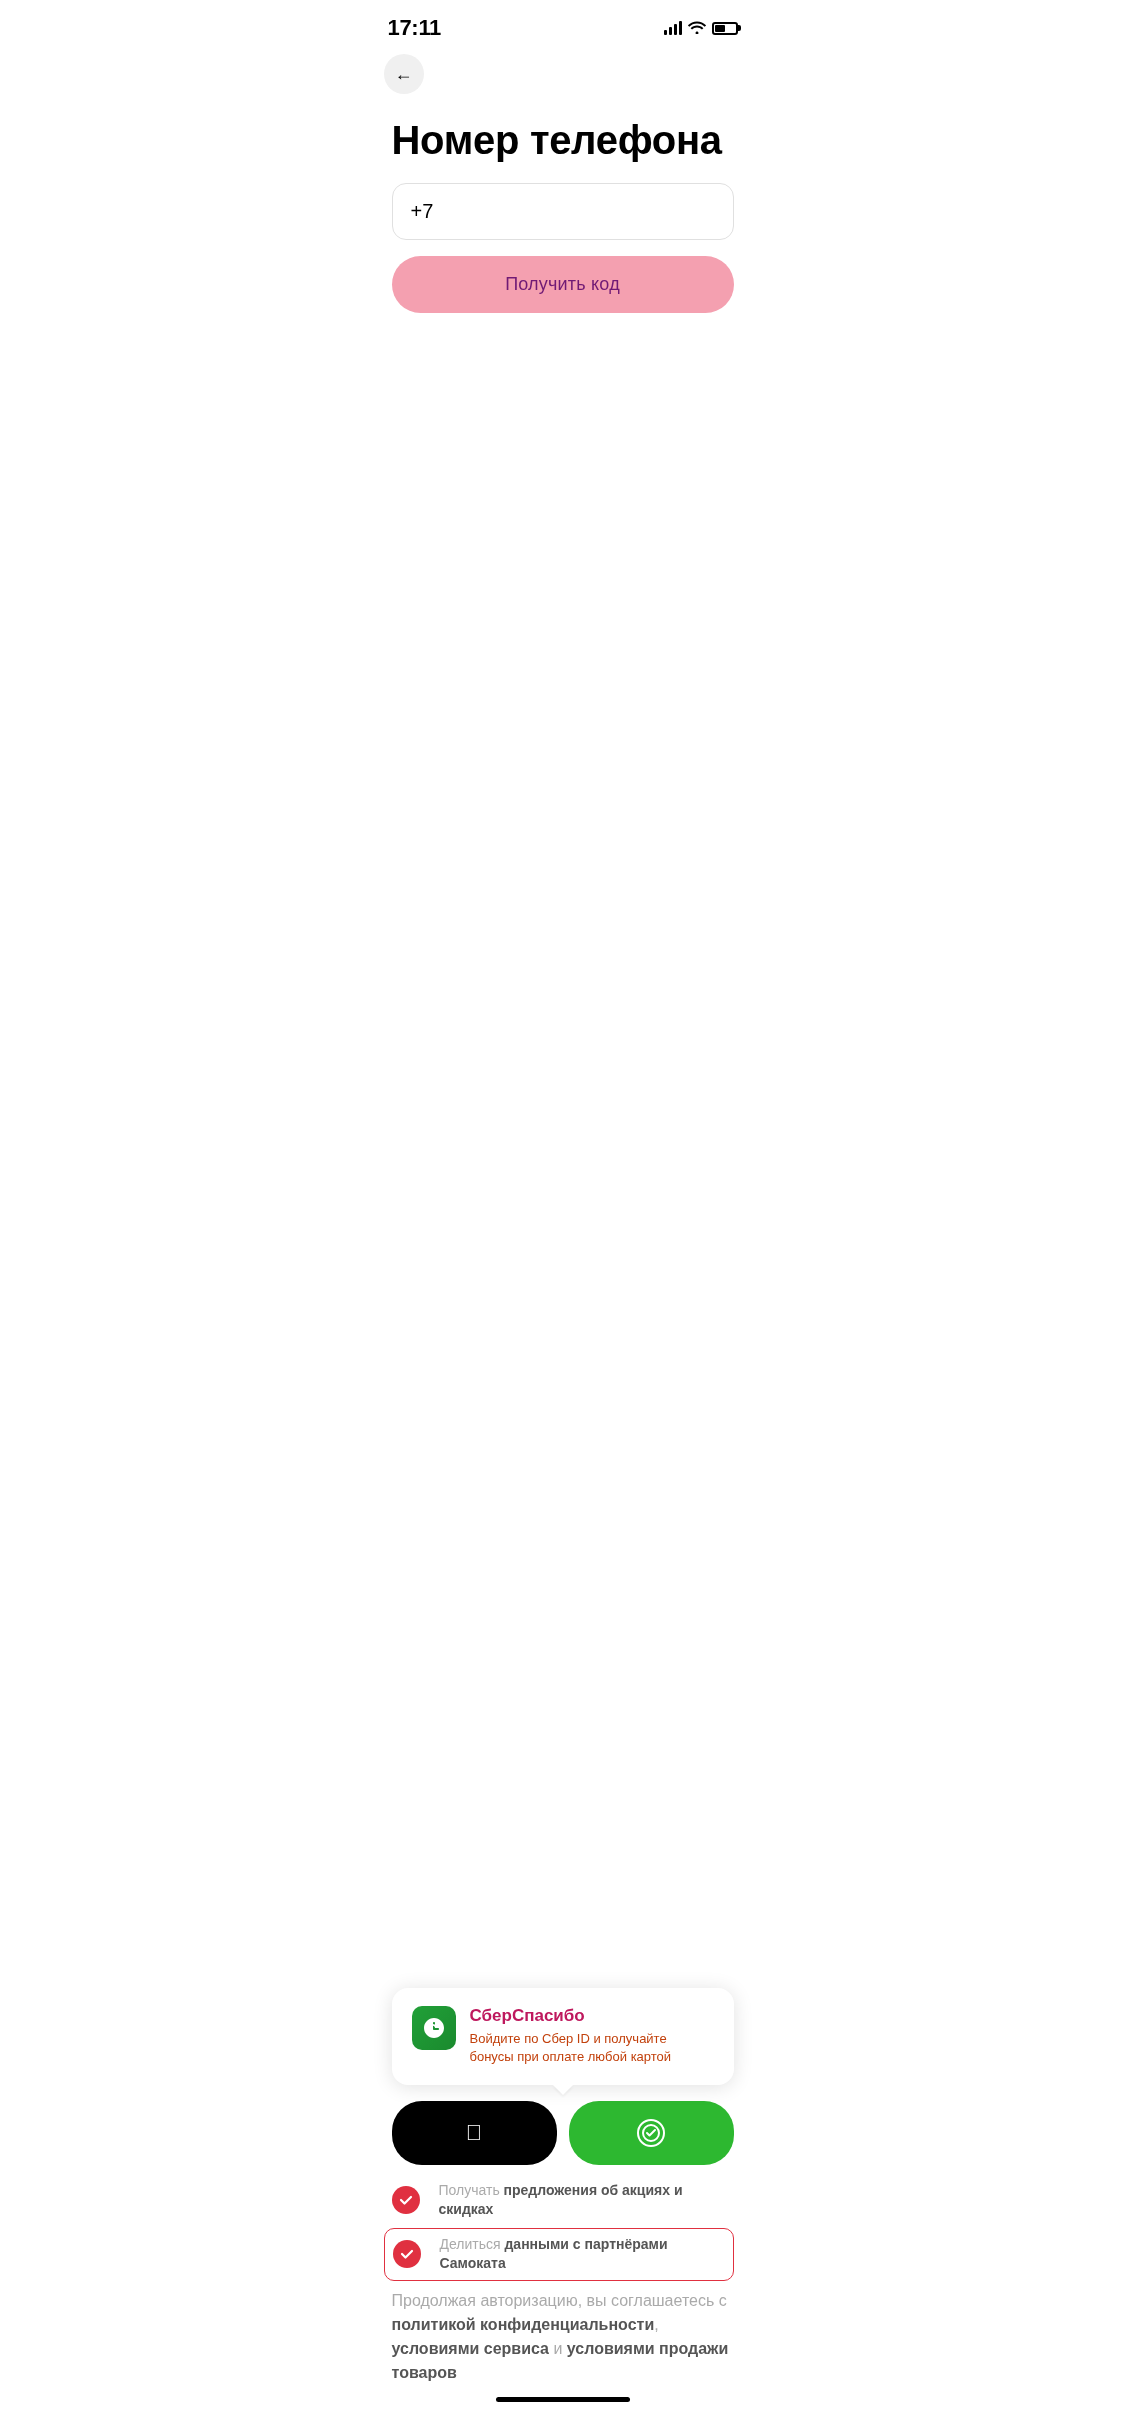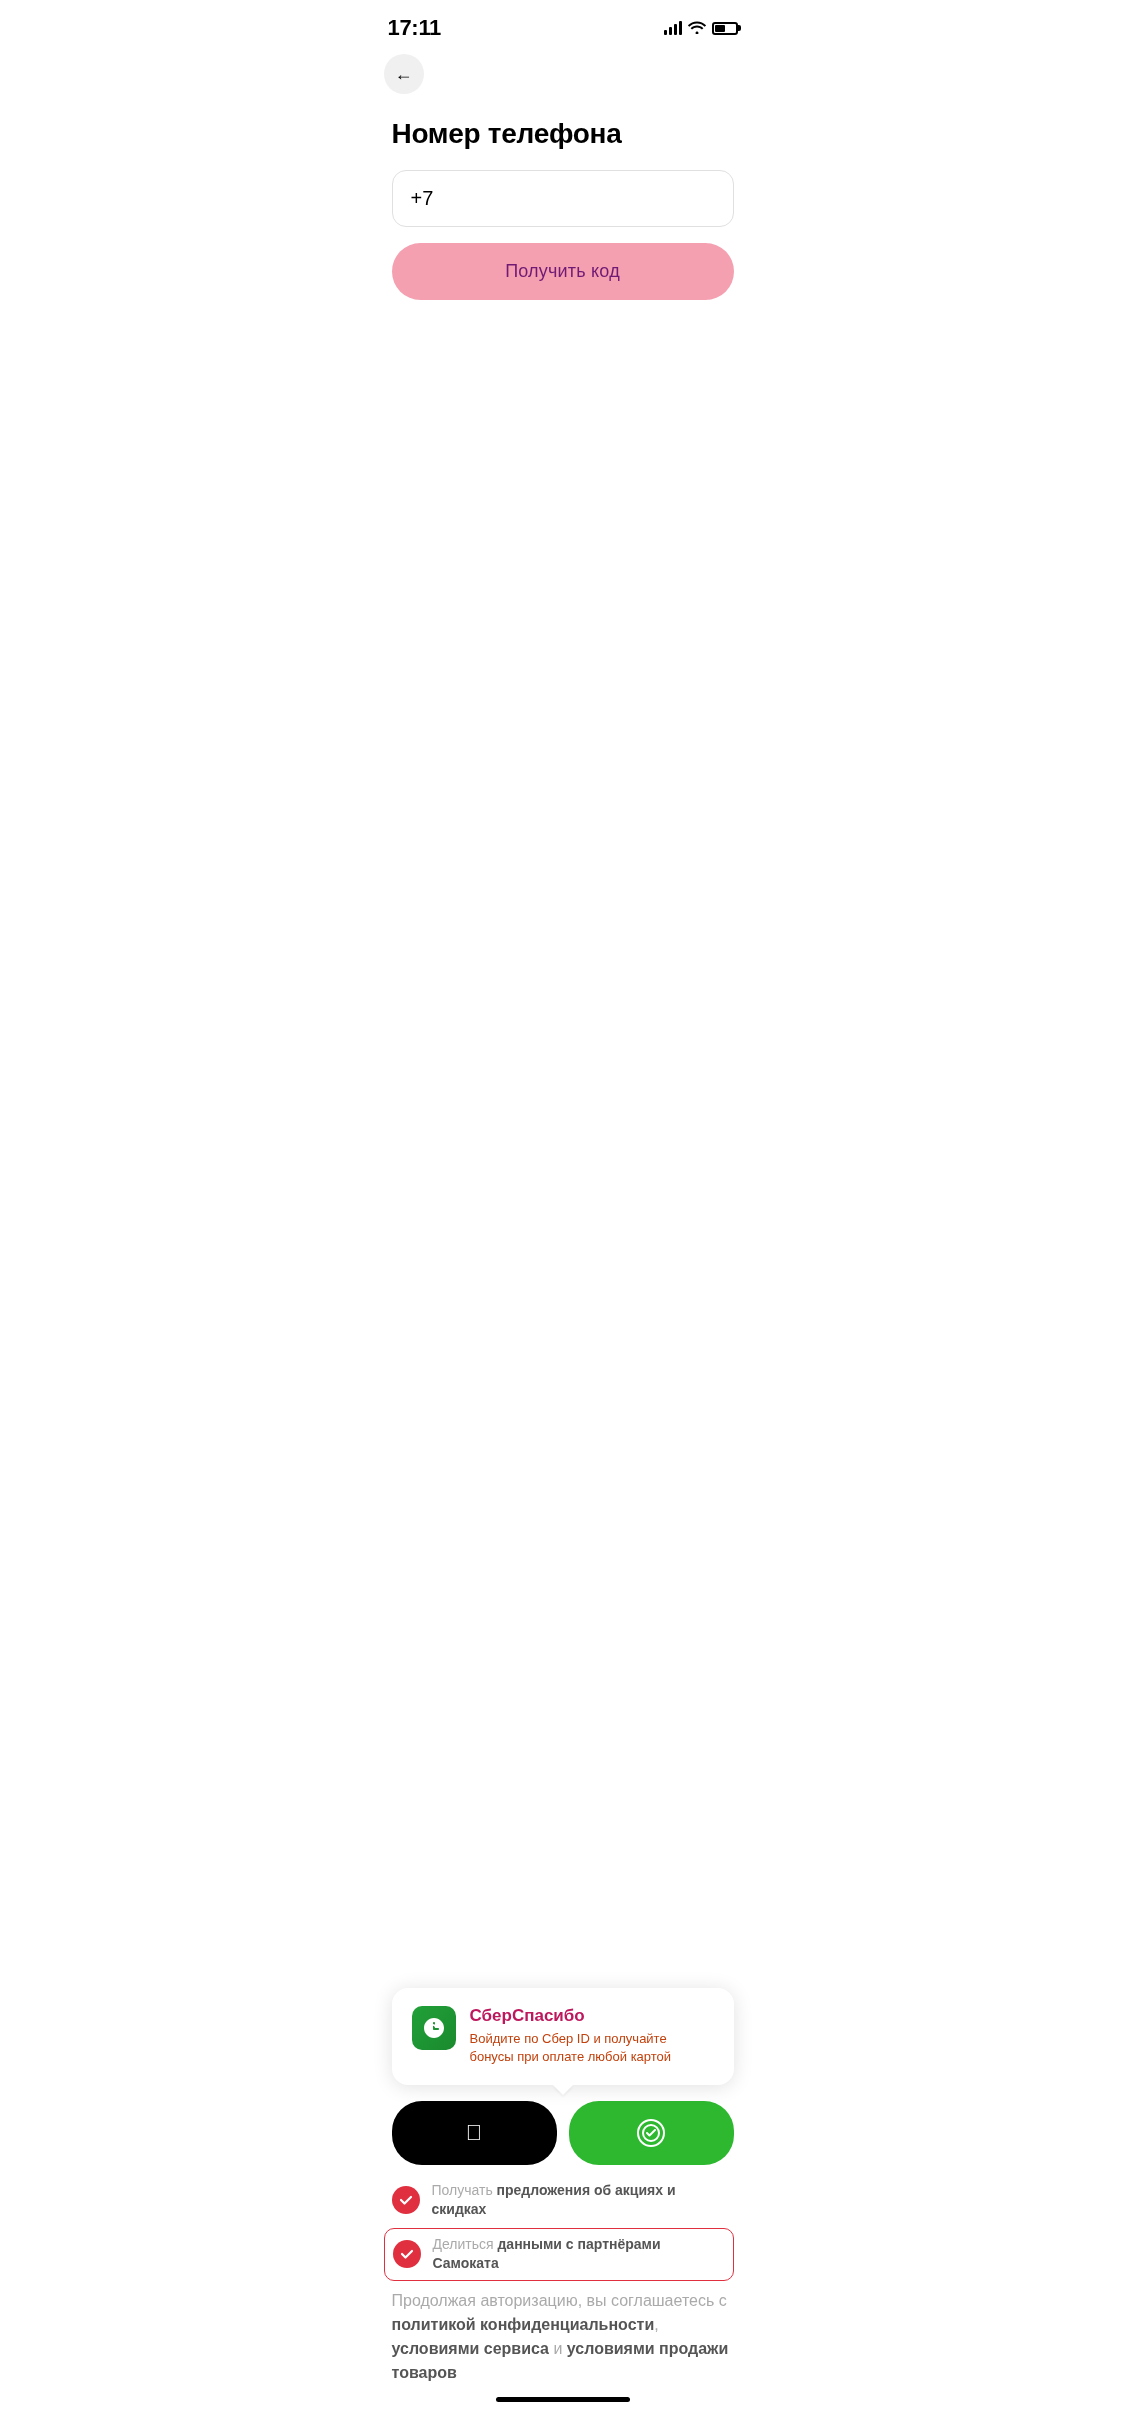--- a/index.html
+++ b/index.html
@@ -97,21 +97,21 @@
       font-weight: 500;
       color: #000;
     }
 
     
     .main-content {
       padding: 24px 24px 0 24px;
     }
 
     .page-title {
-      font-size: 28px;
+      font-size: 40px;
       font-weight: 700;
       color: #000;
       margin-bottom: 20px;
       letter-spacing: -0.3px;
     }
 
     
     .phone-input-container {
       border: 1.5px solid #e0e0e0;
       border-radius: 14px;
@@ -249,21 +249,21 @@
       align-items: center;
       justify-content: center;
       color: #fff;
       font-size: 16px;
     }
 
     
     .checkbox-row {
       display: flex;
       align-items: center;
-      gap: 12px;
+      gap: 19px;
       margin-bottom: 8px;
     }
     .checkbox-row.highlighted {
       border: 1.5px solid #e03040;
       border-radius: 10px;
       padding: 6px 8px;
       margin-left: -8px;
     }
     .checkbox-icon {
       width: 28px;

